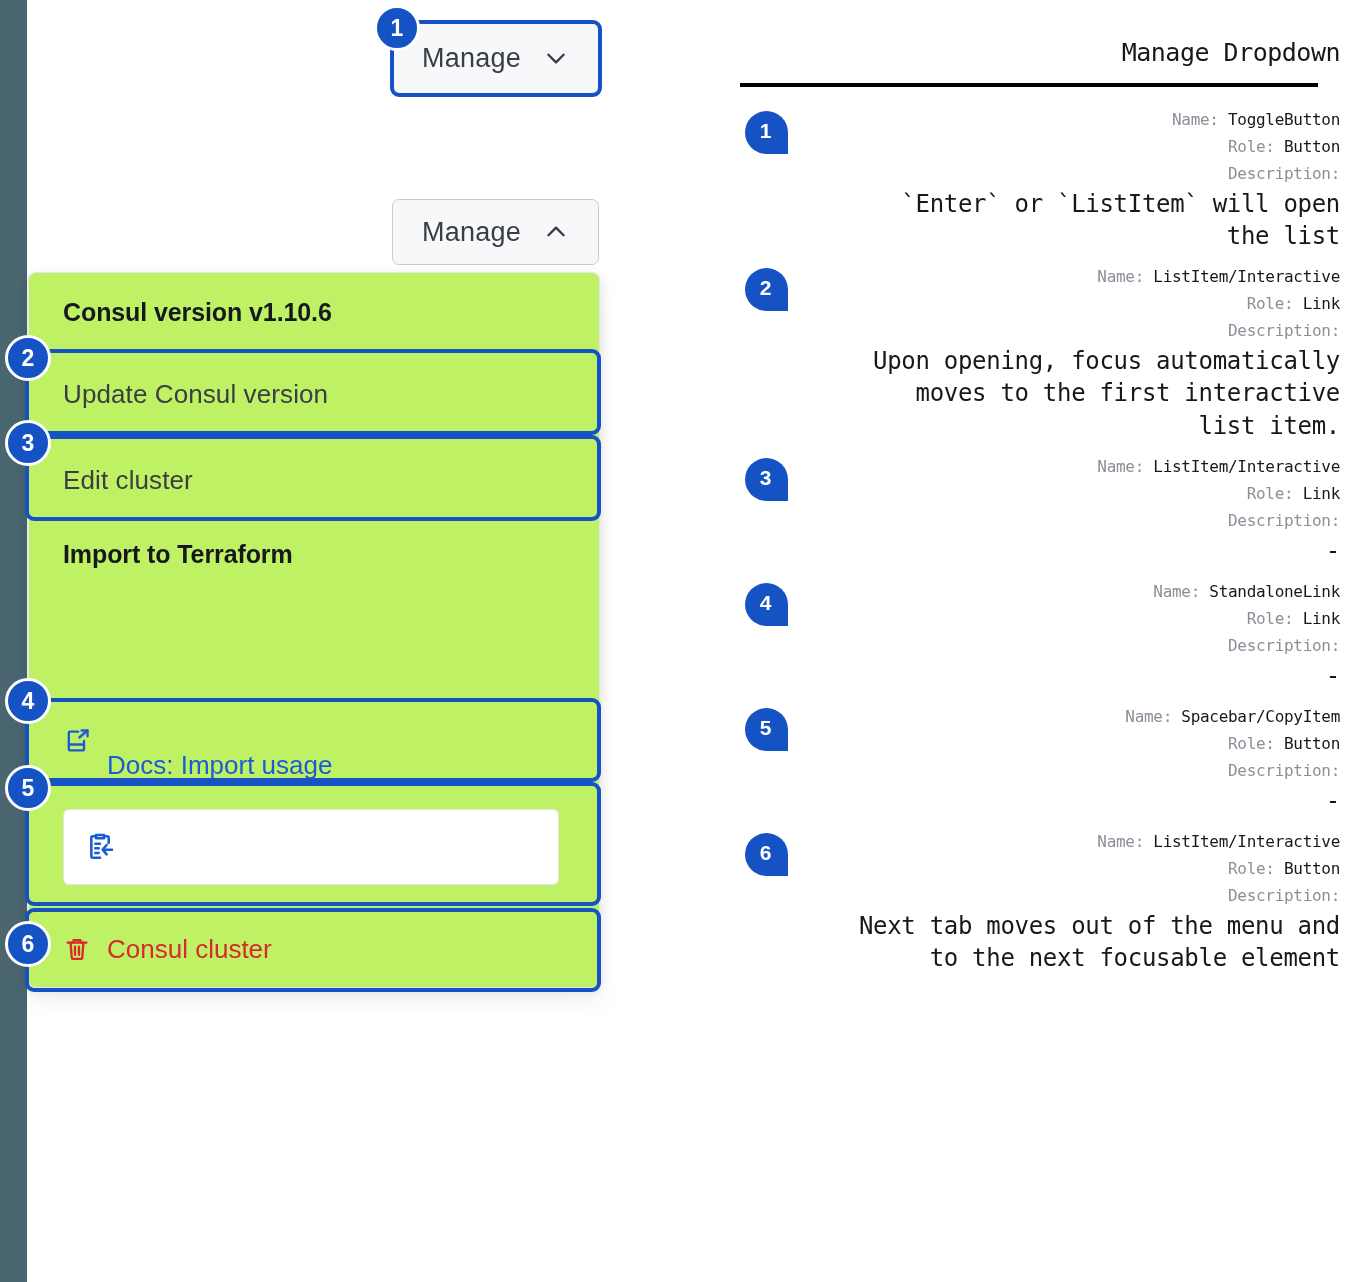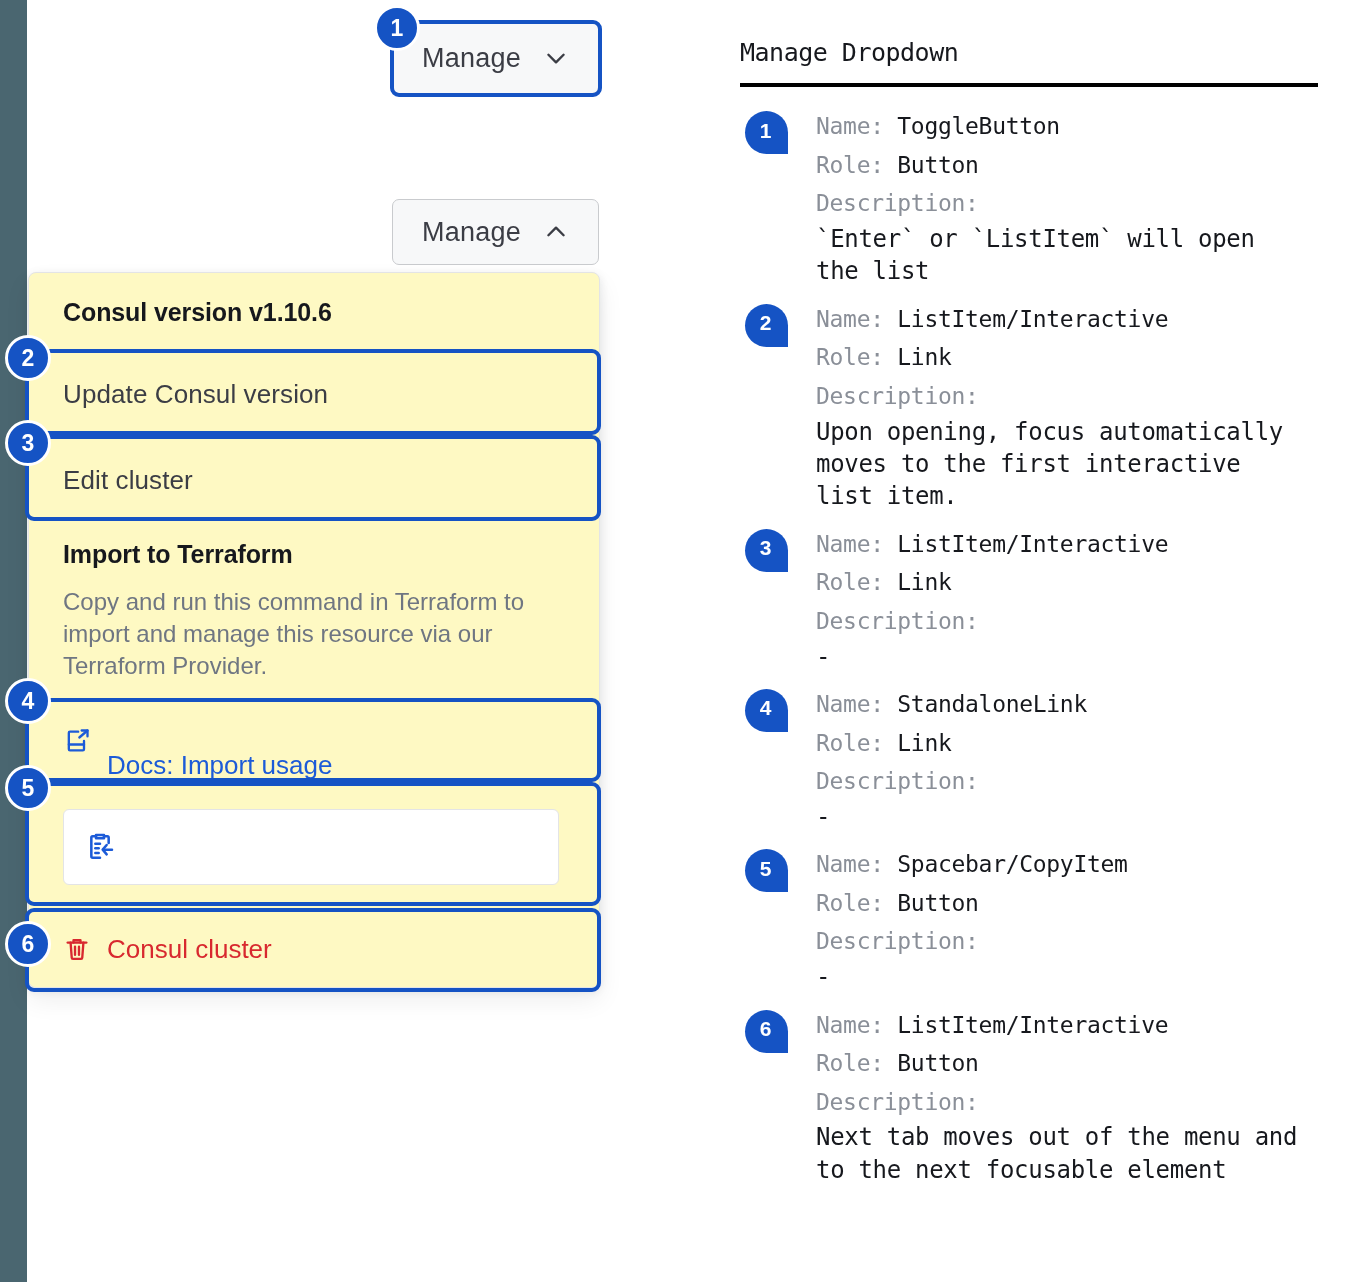--- a/index.html
+++ b/index.html
@@ -37,21 +37,21 @@
   .chev { display:inline-block; width: 26px; height: 26px; position: relative; }
   .chev svg { display:block; }
 
   #manage-top  { left: 392px; top: 22px;  width: 207px; height: 72px; }
   #manage-open { left: 392px; top: 199px; width: 207px; height: 66px; }
 
   
   .dropdown {
     position: absolute;
     left: 28px; top: 272px; width: 572px; height: 716px;
-    background: #fef9c3;
+    background: #bef264;
     border: 1px solid #e3e4e6;
     border-radius: 8px;
     box-shadow: 0 3px 10px rgba(22,25,35,.10), 0 12px 26px rgba(22,25,35,.07);
   }
   .dd-title {
     font-size: 25px; font-weight: bold; color: #16181d;
     letter-spacing: -0.1px;
   }
   .dd-item {
     font-size: 26px; color: #3b3d45; letter-spacing: .1px;
@@ -121,20 +121,21 @@
   #co-2 { left: 5px;  top: 335px; }
   #co-3 { left: 5px;  top: 420px; }
   #co-4 { left: 5px;  top: 678px; }
   #co-5 { left: 5px;  top: 765px; }
   #co-6 { left: 5px;  top: 921px; }
 
   
   .right-panel {
     position: absolute; left: 740px; top: 38px; width: 600px;
     font-family: "DejaVu Sans Mono", monospace;
+    text-align: right;
   }
   .rp-title {
     font-size: 25px; color: #16181d; letter-spacing: -.5px;
     margin-bottom: 16px;
   }
   .rp-divider {
     width: 578px; height: 4px; background: #000000; margin-bottom: 20px;
   }
   .rp-entry {
     position: relative;
@@ -144,21 +145,21 @@
   .pin {
     position: absolute; left: 5px; top: 4px;
     width: 43px; height: 43px;
     background: #1553c4;
     border-radius: 50% 50% 0 50%;
     color: #fff; font-size: 21px; font-weight: bold;
     display: flex; align-items: center; justify-content: center;
     font-family: "Liberation Sans", sans-serif;
   }
   .pin span { transform: translate(-1px,-2px); }
-  .rp-line { font-size: 23px; line-height: 1.68; letter-spacing: -.3px; white-space: pre-wrap; }
+  .rp-line { font-size: 16px; line-height: 1.68; letter-spacing: -.3px; white-space: pre-wrap; }
   .rp-key { color: #8a8f98; }
   .rp-val { color: #16181d; }
   .rp-desc { color: #16181d; font-size: 24px; line-height: 1.35; letter-spacing: -.3px; white-space: pre-wrap; }
 </style>
 </head>
 <body>
 
 <div id="root">
 
   <div class="left-rail"></div>
@@ -202,25 +203,20 @@
           <span class="dd-title">Import to Terraform</span>
         </div>
       </div>
 
       <div class="row" id="row-edit">
         <div class="inner">
           <span class="dd-item">Edit cluster</span>
         </div>
       </div>
 
-      <div class="row" id="row-tfdesc">
-        <div class="inner" style="padding-right:28px;">
-          <span class="dd-desc">Copy and run this command in Terraform to import and manage this resource via our Terraform Provider.</span>
-        </div>
-      </div>
 
       <div class="row" id="row-docs">
         <div class="inner">
           <span style="display:flex;align-items:center;">
             <svg width="28" height="28" viewBox="0 0 24 24" fill="none" stroke="#1c5bd8" stroke-width="2" stroke-linecap="round" stroke-linejoin="round">
               <path d="M13 4H6a1 1 0 0 0-1 1v14a1 1 0 0 0 1 1h11a1 1 0 0 0 1-1v-7"></path>
               <line x1="5" y1="15" x2="18" y2="15"></line>
               <line x1="14" y1="9" x2="21" y2="3"></line>
               <polyline points="16,3 21,3 21,8"></polyline>
             </svg>

